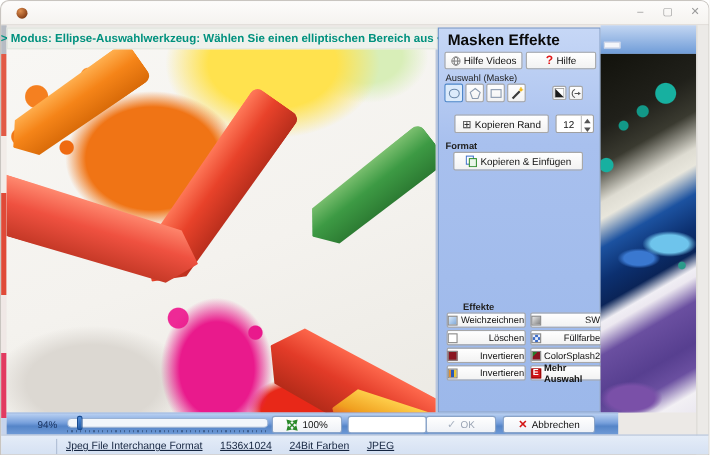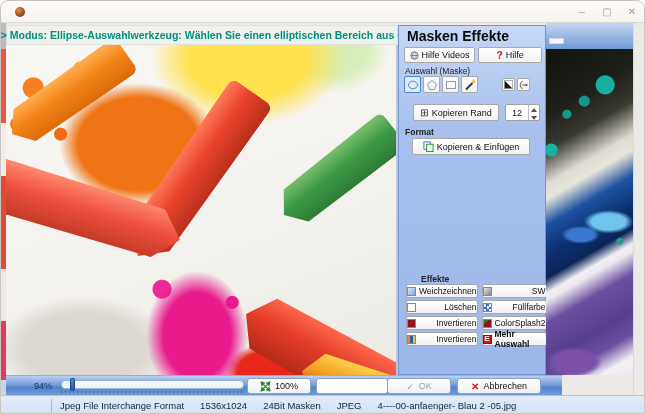--- a/index.html
+++ b/index.html
@@ -148,21 +148,21 @@
      border:1px solid #8aa4c8; border-radius:3px; font-size:9px; padding:0 4px;
      font-family:"Liberation Sans", sans-serif; }
   .btn-ok { left:381px; width:64px; color:#9aa4b4; }
   .ok-check { color:#a8b2c0; font-size:10px; }
   .btn-cancel { left:451px; width:84px; }
   .x-red { color:#d41818; font-weight:bold; font-size:10px; }
 
   
   .statusbar { position:absolute; left:0; top:394px; width:645px; height:20px;
      background:linear-gradient(#e4ecf8,#d4e0f2); border-top:1px solid #b4c4de;
-     display:flex; align-items:center; font-size:9.5px; color:#14243f; }
+     display:flex; align-items:center; font-size:9.5px; color:#14243f;text-decoration:underline; }
   .status-sep { width:1px; height:14px; background:#aebdd4; margin-left:50px; margin-right:8px; }
   .status-item { margin-right:16px; white-space:nowrap; }
 
   svg { display:block; }
 </style>
 </head>
 <body>
 
 <div id="app">
 
@@ -366,18 +366,17 @@
     <div class="tb-btn btn-cancel">
       <span class="x-red">✕</span>
       <span>Abbrechen</span>
     </div>
   </div>
 
   <div class="statusbar">
     <div class="status-sep"></div>
     <span class="status-item">Jpeg File Interchange Format</span>
     <span class="status-item">1536x1024</span>
-    <span class="status-item">24Bit Masken</span>
+    <span class="status-item">24Bit Farben</span>
     <span class="status-item">JPEG</span>
-    <span class="status-item">4----00-anfaenger- Blau 2 -05.jpg</span>
   </div>
 
 </div>
 
 </body></html>

